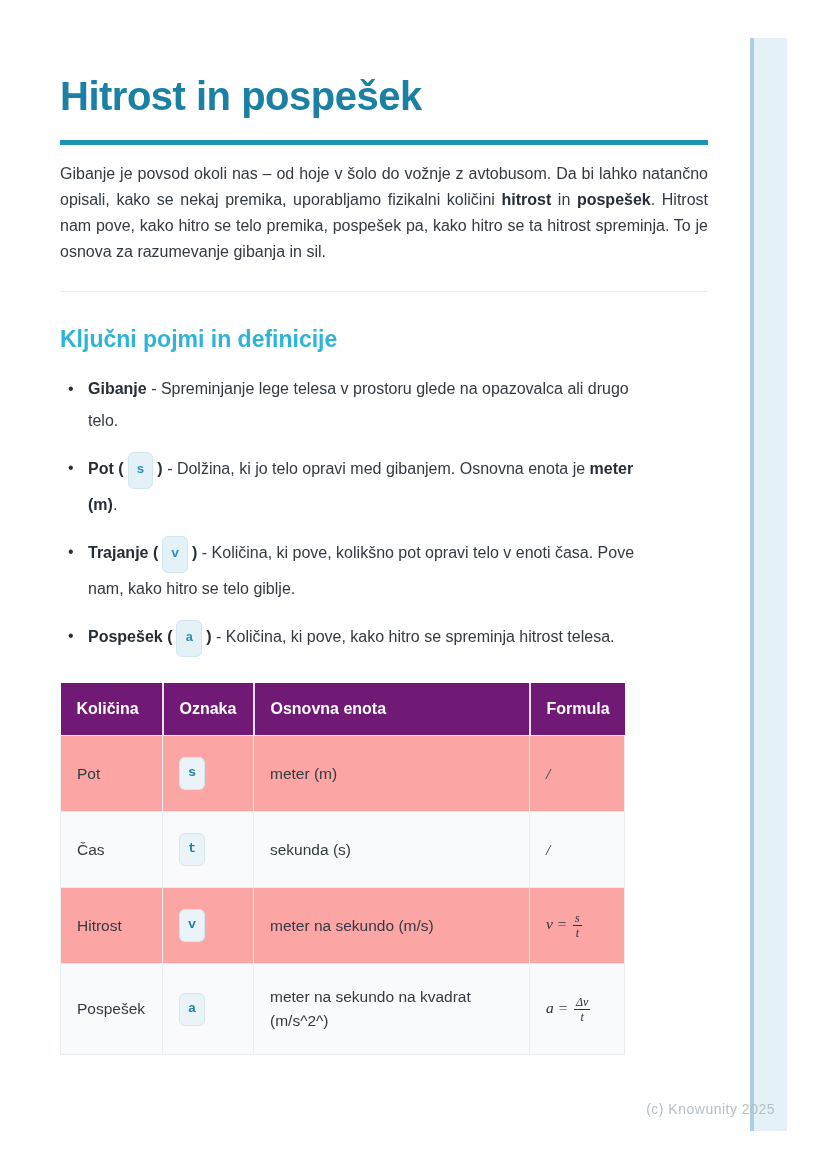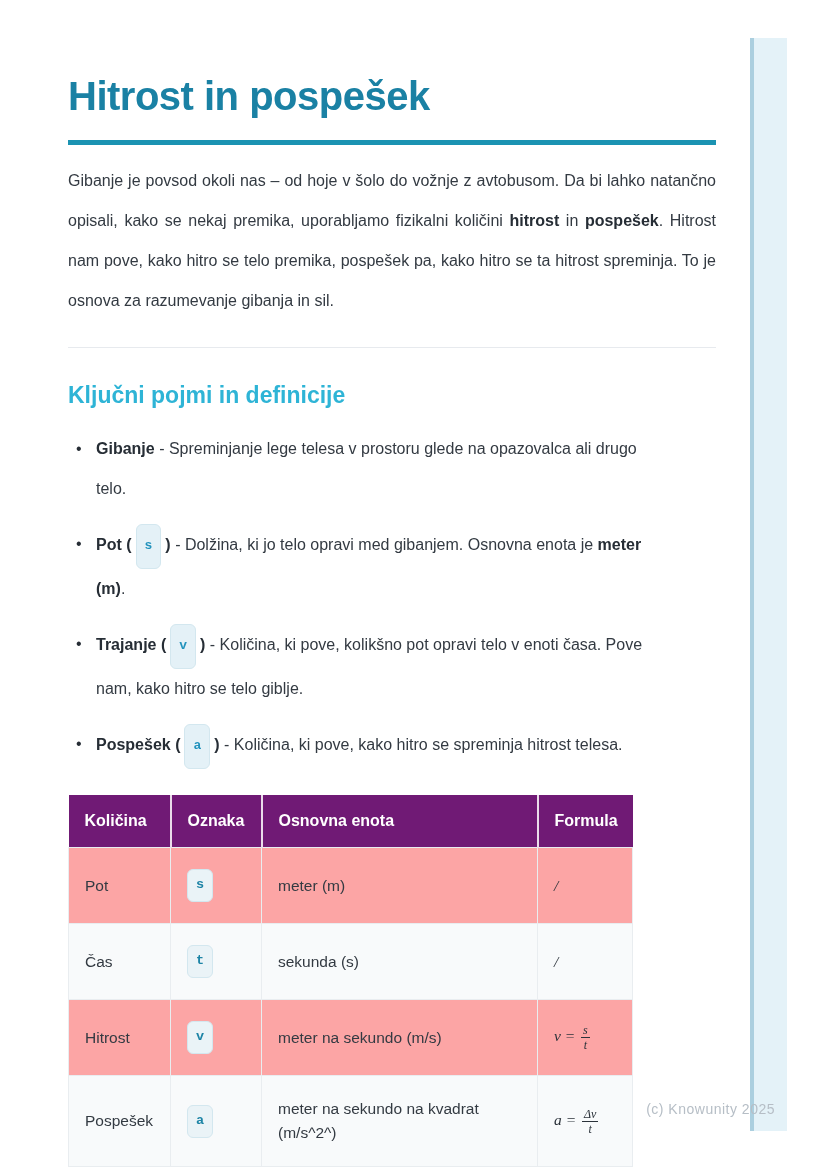--- a/index.html
+++ b/index.html
@@ -13,21 +13,21 @@
   }
   .accent-bar {
     position: absolute;
     left: 750px; top: 38px;
     width: 37px; height: 1093px;
     background: #e4f2f8;
     border-left: 4px solid #abcfdf;
   }
   .content {
     position: absolute;
-    left: 68px; top: 0;
+    left: 60px; top: 0;
     width: 648px;
     padding-top: 74px;
   }
   h1.doc-title {
     font-size: 40px;
     line-height: 44px;
     font-weight: bold;
     letter-spacing: -0.5px;
     color: #1a81a4;
   }
@@ -39,39 +39,39 @@
   }
   h2.section-heading {
     font-size: 23px;
     font-weight: bold;
     color: #2eb4d6;
     margin-top: 34px;
   }
   p.body-par {
     margin-top: 16px;
     font-size: 16px;
-    line-height: 40px;
+    line-height: 26px;
     text-align: justify;
     color: #333a42;
   }
   .b { font-weight: bold; color: #262d35; }
   hr.divider {
     border: none;
     border-top: 1px solid #e7eaee;
     margin-top: 26px;
   }
   ul.concepts {
     margin-top: 20px;
     list-style: none;
   }
   ul.concepts li {
     position: relative;
     padding-left: 28px;
     font-size: 16px;
-    line-height: 40px;
+    line-height: 32px;
     margin-bottom: 15px;
     max-width: 590px;
   }
   ul.concepts li::before {
     content: "•";
     position: absolute;
     left: 8px; top: 0;
     color: #262d35;
     font-size: 16px;
   }

